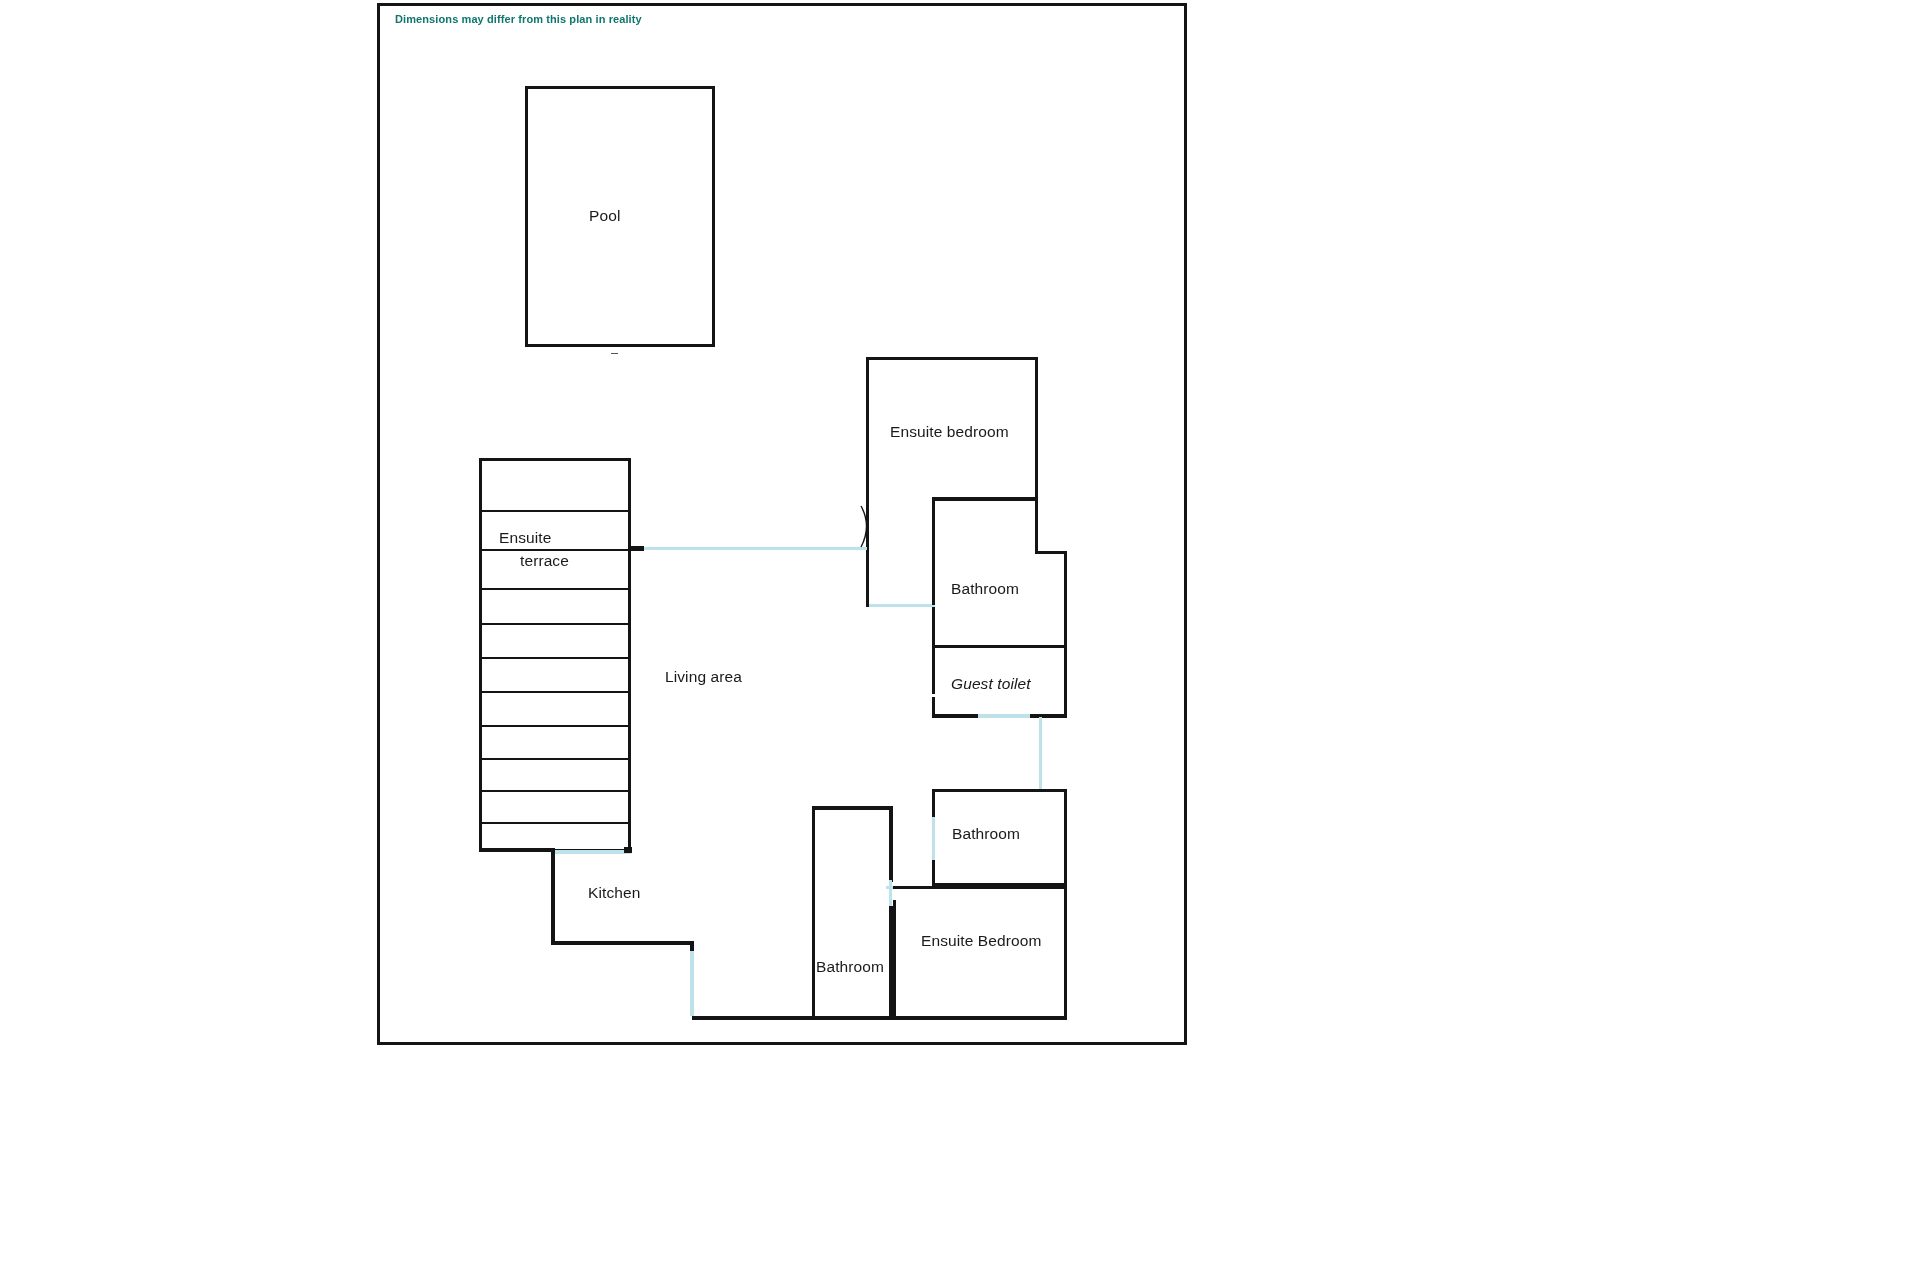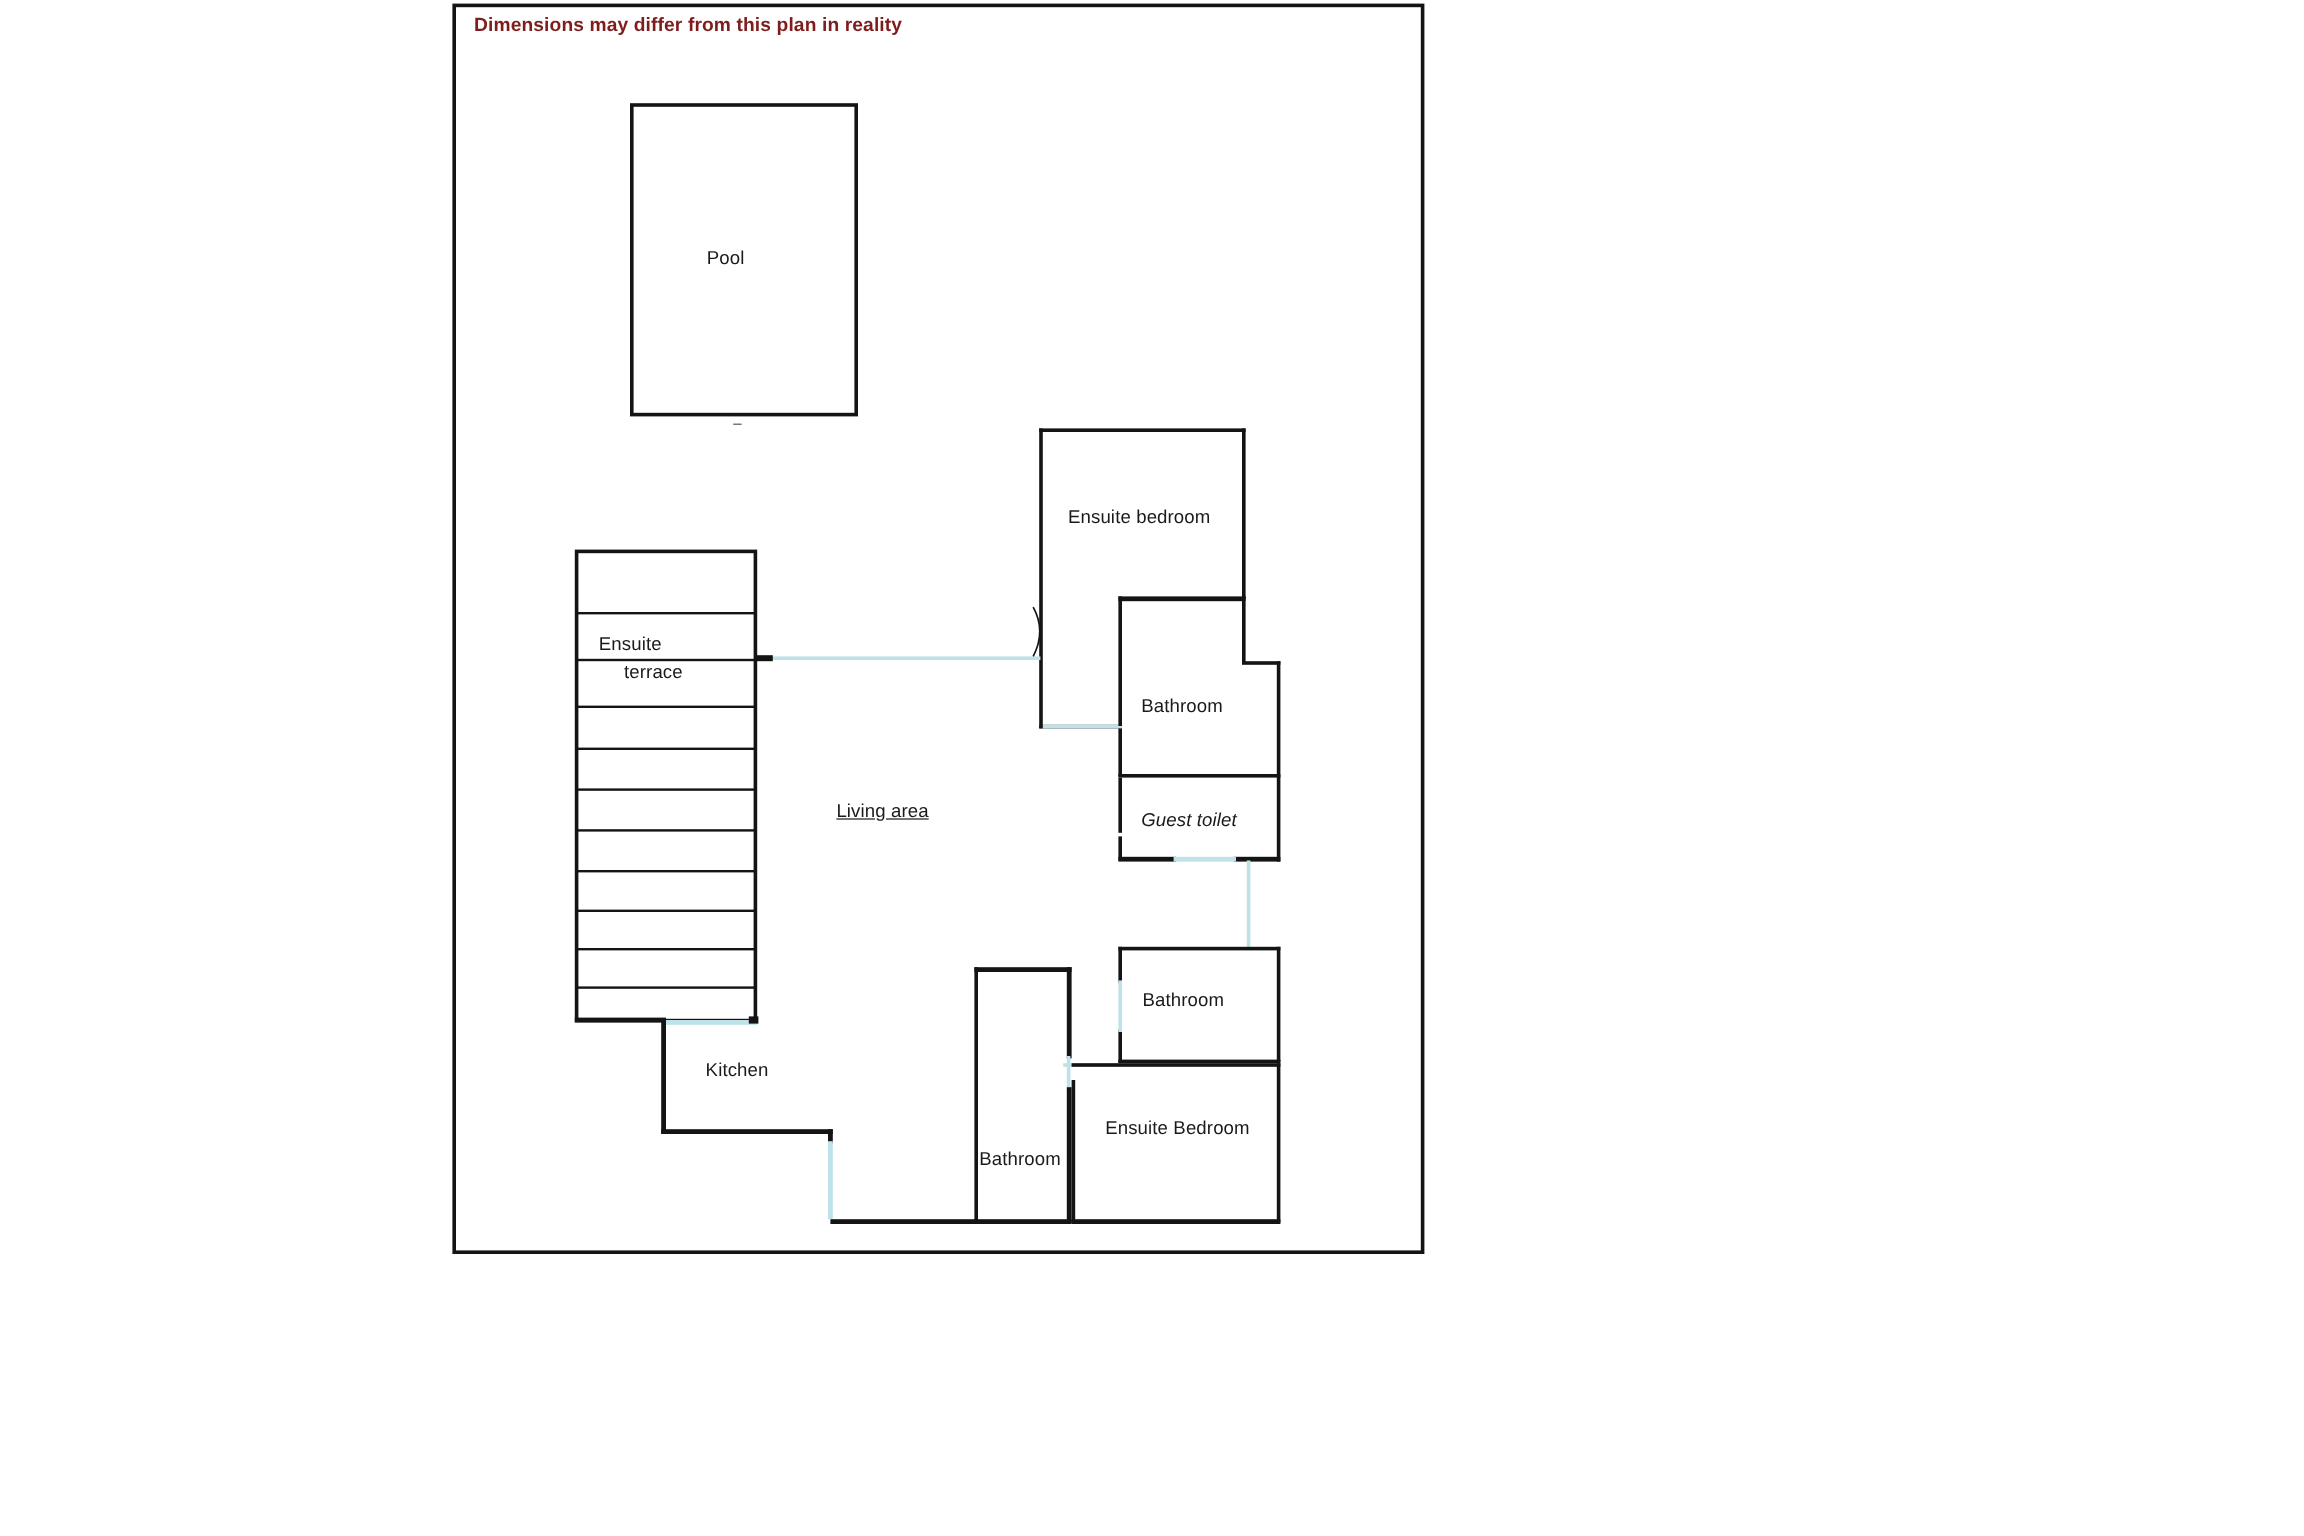--- a/index.html
+++ b/index.html
@@ -28,23 +28,23 @@
     height: 1042px;
     border: 3px solid #141414;
     background: #ffffff;
     box-sizing: border-box;
   }
 
   #plan-title {
     position: absolute;
     left: 395px;
     top: 13px;
-    font-size: 16px;
+    font-size: 11px;
     font-weight: bold;
-    color: #7f1d1d;
+    color: #0f766e;
     letter-spacing: 0.1px;
     white-space: nowrap;
   }
 
   
   .room-label {
     position: absolute;
     font-size: 15.5px;
     color: #1a1a1a;
     white-space: nowrap;
@@ -105,21 +105,21 @@
   <div class="slat" style="left:481px; top:657px; width:148px;"></div>
   <div class="slat" style="left:481px; top:691px; width:148px;"></div>
   <div class="slat" style="left:481px; top:725px; width:148px;"></div>
   <div class="slat" style="left:481px; top:758px; width:148px;"></div>
   <div class="slat" style="left:481px; top:790px; width:148px;"></div>
   <div class="slat" style="left:481px; top:822px; width:148px;"></div>
 
   <div class="room-label" style="left:499px; top:529px;">Ensuite</div>
   <div class="room-label" style="left:520px; top:552px;">terrace</div>
 
-  <div class="room-label" style="left:697px; top:668px;text-decoration:underline;">Living area</div>
+  <div class="room-label" style="left:665px; top:668px;">Living area</div>
 
   <div class="wall" style="left:866px; top:357px; width:172px; height:3px;"></div>
 
   <div class="wall" style="left:866px; top:357px; width:3px; height:250px;"></div>
 
   <div class="wall" style="left:1035px; top:357px; width:3px; height:142px;"></div>
 
   <div class="wall" style="left:866px; top:604px; width:68px; height:3px;"></div>
   <div class="room-label" style="left:890px; top:423px;">Ensuite bedroom</div>
 

